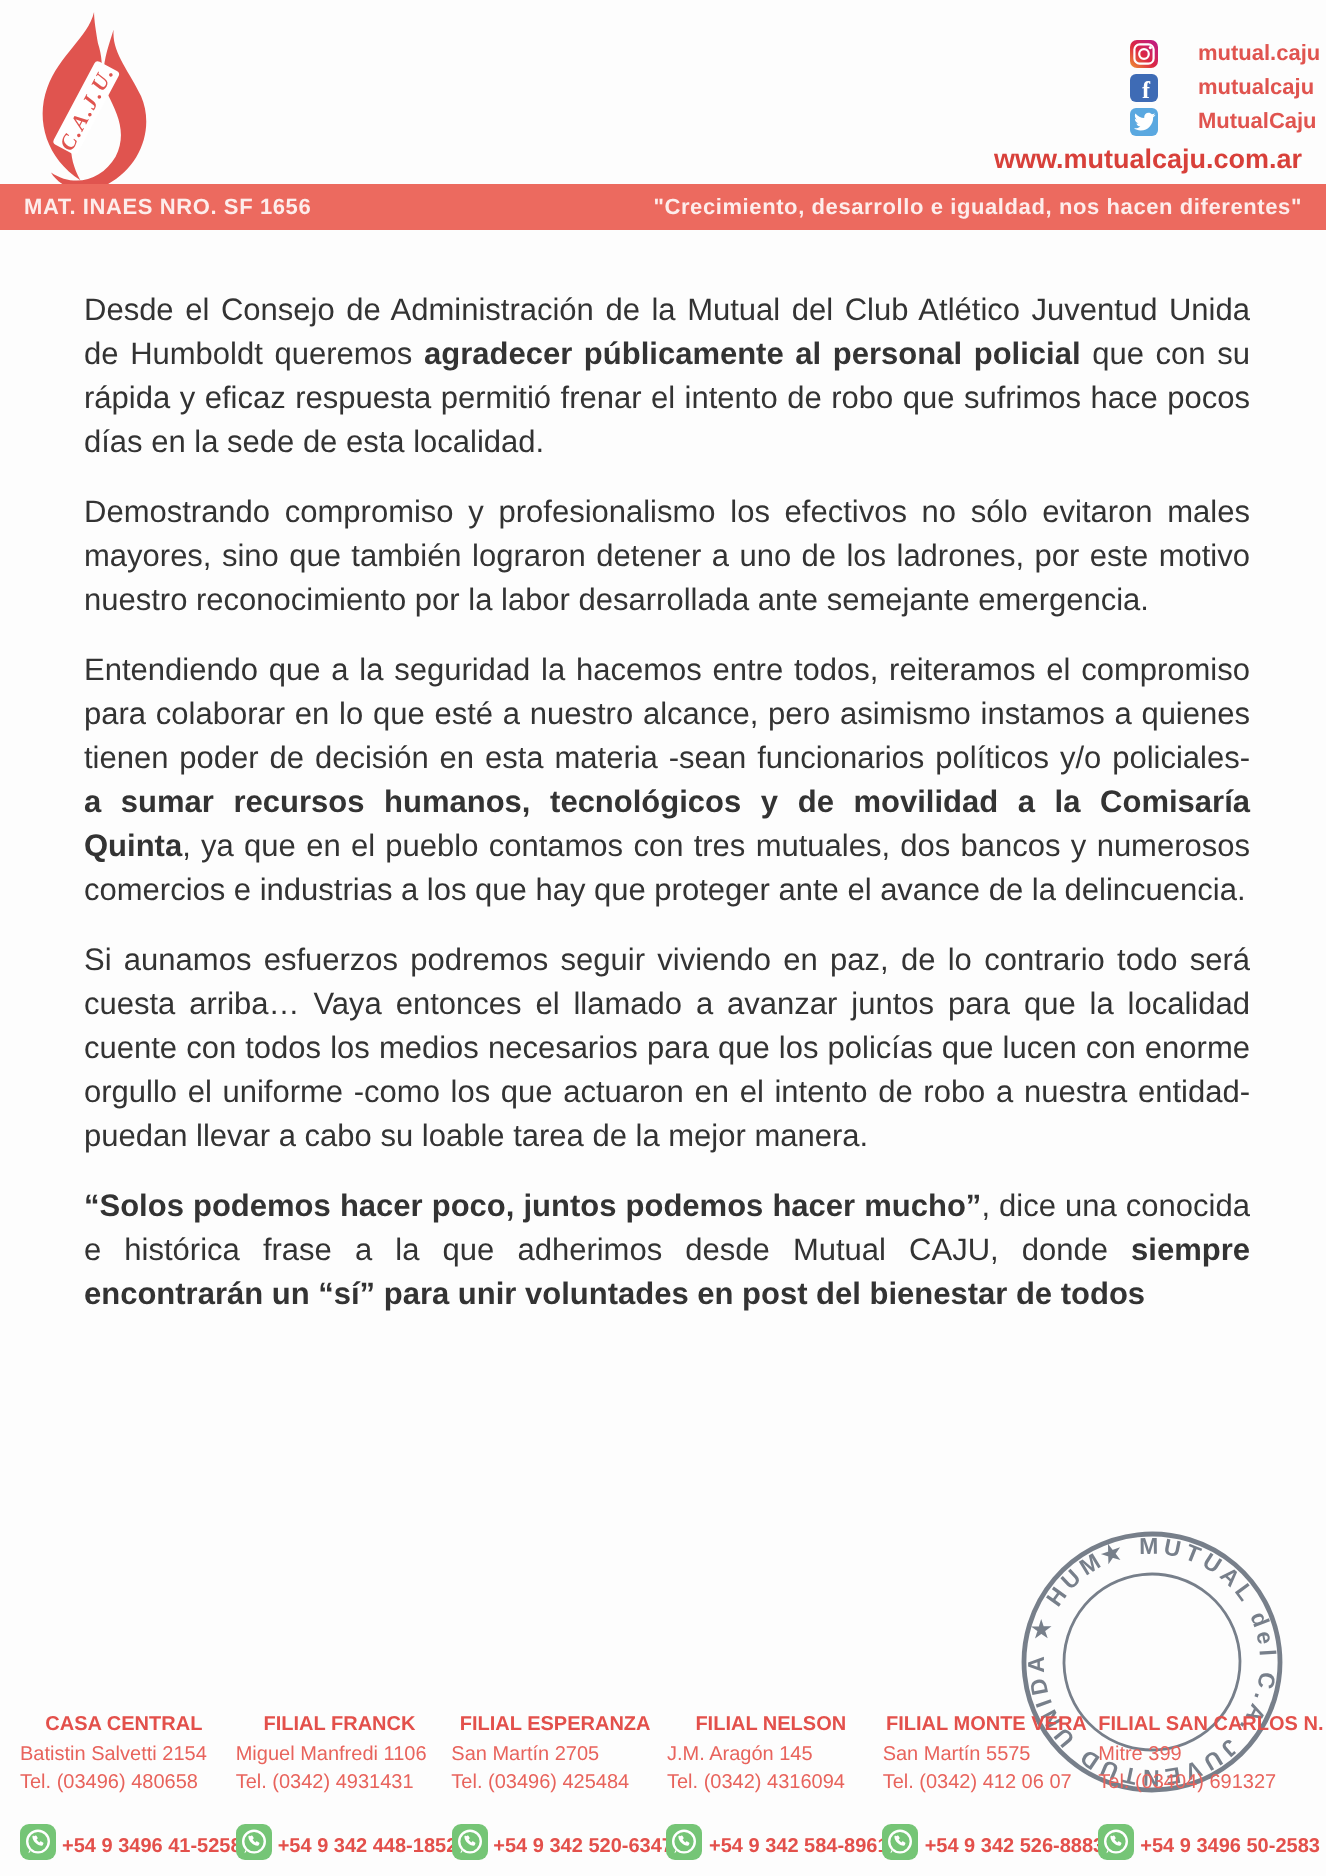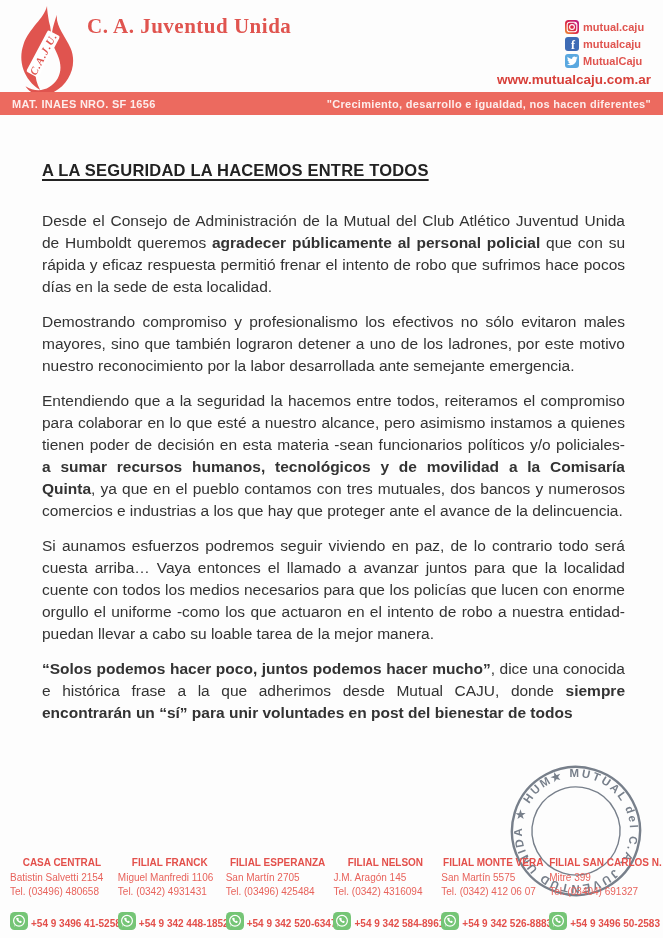--- a/index.html
+++ b/index.html
@@ -6,21 +6,21 @@
   .page{position:relative;width:663px;height:938px;margin:0 auto;background:#fdfdfd;
         font-family:"Liberation Sans",sans-serif;overflow:hidden;}
 
   
   .flame{position:absolute;left:13px;top:5px;width:70px;height:90px;}
   .brand{position:absolute;left:87px;top:12px;font-family:"Liberation Serif",serif;}
   .brand-title{font-size:41px;font-weight:bold;letter-spacing:2px;line-height:1;color:#e0544f;}
   .brand-sub{font-size:21px;font-weight:bold;margin-top:2px;letter-spacing:.5px;color:#e0544f;}
 
   .social{position:absolute;right:12px;top:20px;}
-  .social-row{display:flex;align-items:center;gap:4px;width:86px;margin-left:auto;margin-bottom:3px;}
+  .social-row{display:flex;align-items:center;gap:20px;width:86px;margin-left:auto;margin-bottom:3px;}
   .social-ic{width:14px;height:14px;display:inline-flex;flex:none;}
   .social-handle{font-size:11px;font-weight:bold;color:#e0544f;white-space:nowrap;}
   .website{text-align:right;font-size:13.5px;font-weight:bold;color:#d8403a;margin-top:4px;}
 
   .banner{position:absolute;top:92px;left:0;right:0;height:23px;background:#ec6a5f;
           display:flex;justify-content:space-between;align-items:center;
           padding:4px 12px;box-sizing:border-box;font-size:11px;font-weight:bold;
           color:rgba(255,255,255,.88);letter-spacing:.3px;}
 
   
@@ -54,21 +54,20 @@
       <path d="M34,1 C31,14 16,23 10,40 C4,57 10,76 27,87 C20,74 21,63 29,53 C38,42 40,29 36,17 C35,11 34,5 34,1 Z" fill="#e0544f"></path>
       <path d="M44,10 C43,22 52,31 58,44 C65,60 58,80 41,89 C28,96 16,90 12,83 C24,91 38,87 45,75 C51,63 46,53 41,43 C36,32 41,20 44,10 Z" fill="#e0544f"></path>
       <g transform="rotate(-62 30 50)">
         <rect x="6" y="43" width="48" height="14" fill="#ffffff" rx="2"></rect>
         <text x="30" y="54" text-anchor="middle" font-size="11" font-weight="bold" font-style="italic" fill="#e0544f" font-family="Liberation Serif, serif" letter-spacing="1">C.A.J.U.</text>
       </g>
     </svg>
   </div>
 
   <div class="brand">
-    <div class="brand-sub">C. A. Juventud Unida</div>
   </div>
 
   <div class="social">
     <div class="social-row">
       <span class="social-ic">
         <svg viewBox="0 0 14 14" width="14" height="14">
           <defs>
             <linearGradient id="igg" x1="0" y1="1" x2="1" y2="0">
               <stop offset="0" stop-color="#f09433"></stop>
                 <stop offset=".45" stop-color="#dc2743"></stop>
@@ -104,21 +103,20 @@
     </div>
     <div class="website">www.mutualcaju.com.ar</div>
   </div>
 
   <div class="banner">
     <span>MAT. INAES NRO. SF 1656</span>
     <span>"Crecimiento, desarrollo e igualdad, nos hacen diferentes"</span>
   </div>
 
   <div class="letter">
-    <div class="title">A LA SEGURIDAD LA HACEMOS ENTRE TODOS</div>
     <div class="body">
         <p><span>Desde el Consejo de Administración de la Mutual del Club Atlético Juventud Unida de Humboldt queremos </span><span class="b">agradecer públicamente al personal policial</span><span> que con su rápida y eficaz respuesta permitió frenar el intento de robo que sufrimos hace pocos días en la sede de esta localidad.</span></p>
         <p><span>Demostrando compromiso y profesionalismo los efectivos no sólo evitaron males mayores, sino que también lograron detener a uno de los ladrones, por este motivo nuestro reconocimiento por la labor desarrollada ante semejante emergencia.</span></p>
         <p><span>Entendiendo que a la seguridad la hacemos entre todos, reiteramos el compromiso para colaborar en lo que esté a nuestro alcance, pero asimismo instamos a quienes tienen poder de decisión en esta materia -sean funcionarios políticos y/o policiales- </span><span class="b">a sumar recursos humanos, tecnológicos y de movilidad a la Comisaría Quinta</span><span>, ya que en el pueblo contamos con tres mutuales, dos bancos y numerosos comercios e industrias a los que hay que proteger ante el avance de la delincuencia.</span></p>
         <p><span>Si aunamos esfuerzos podremos seguir viviendo en paz, de lo contrario todo será cuesta arriba… Vaya entonces el llamado a avanzar juntos para que la localidad cuente con todos los medios necesarios para que los policías que lucen con enorme orgullo el uniforme -como los que actuaron en el intento de robo a nuestra entidad- puedan llevar a cabo su loable tarea de la mejor manera.</span></p>
         <p><span class="b">“Solos podemos hacer poco, juntos podemos hacer mucho”</span><span>, dice una conocida e histórica frase a la que adherimos desde Mutual CAJU, donde </span><span class="b">siempre encontrarán un “sí” para unir voluntades en post del bienestar de todos</span></p>
       </div>
   </div>
 
   <div class="stamp">

